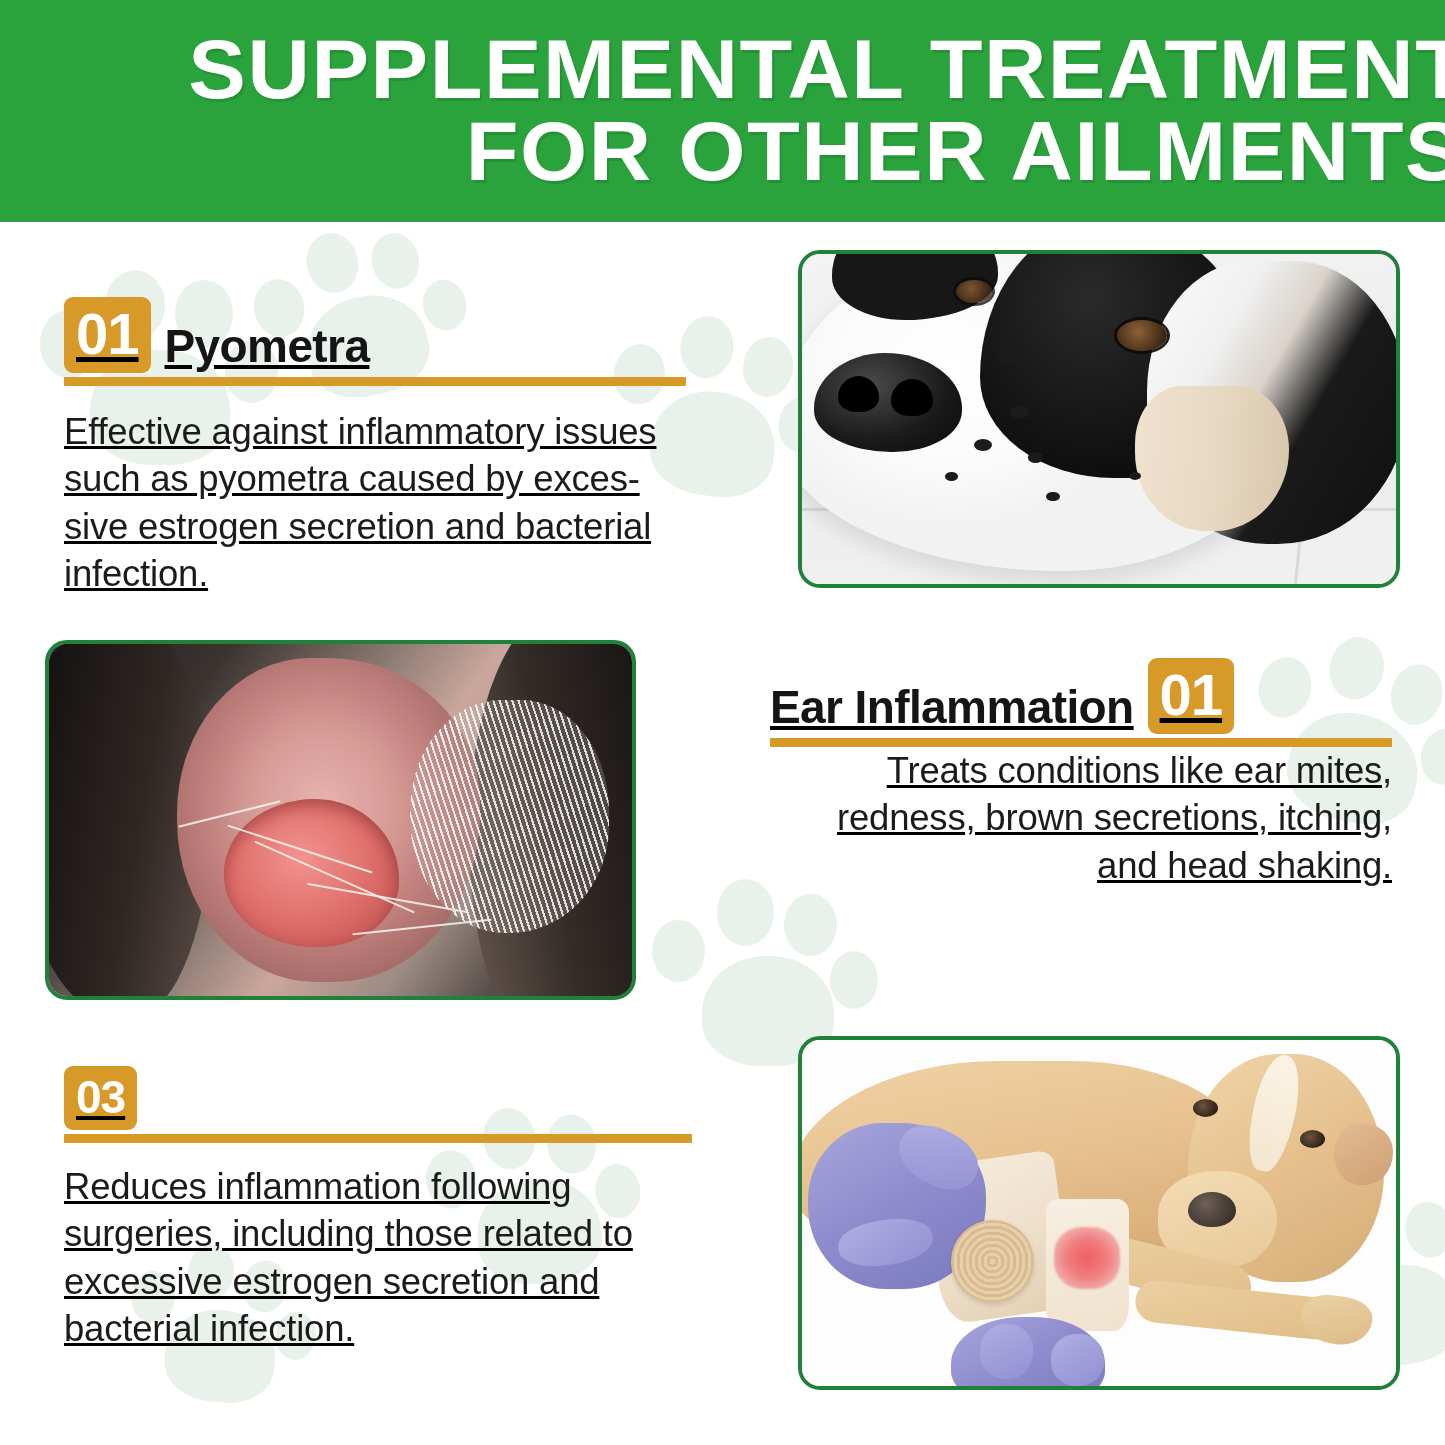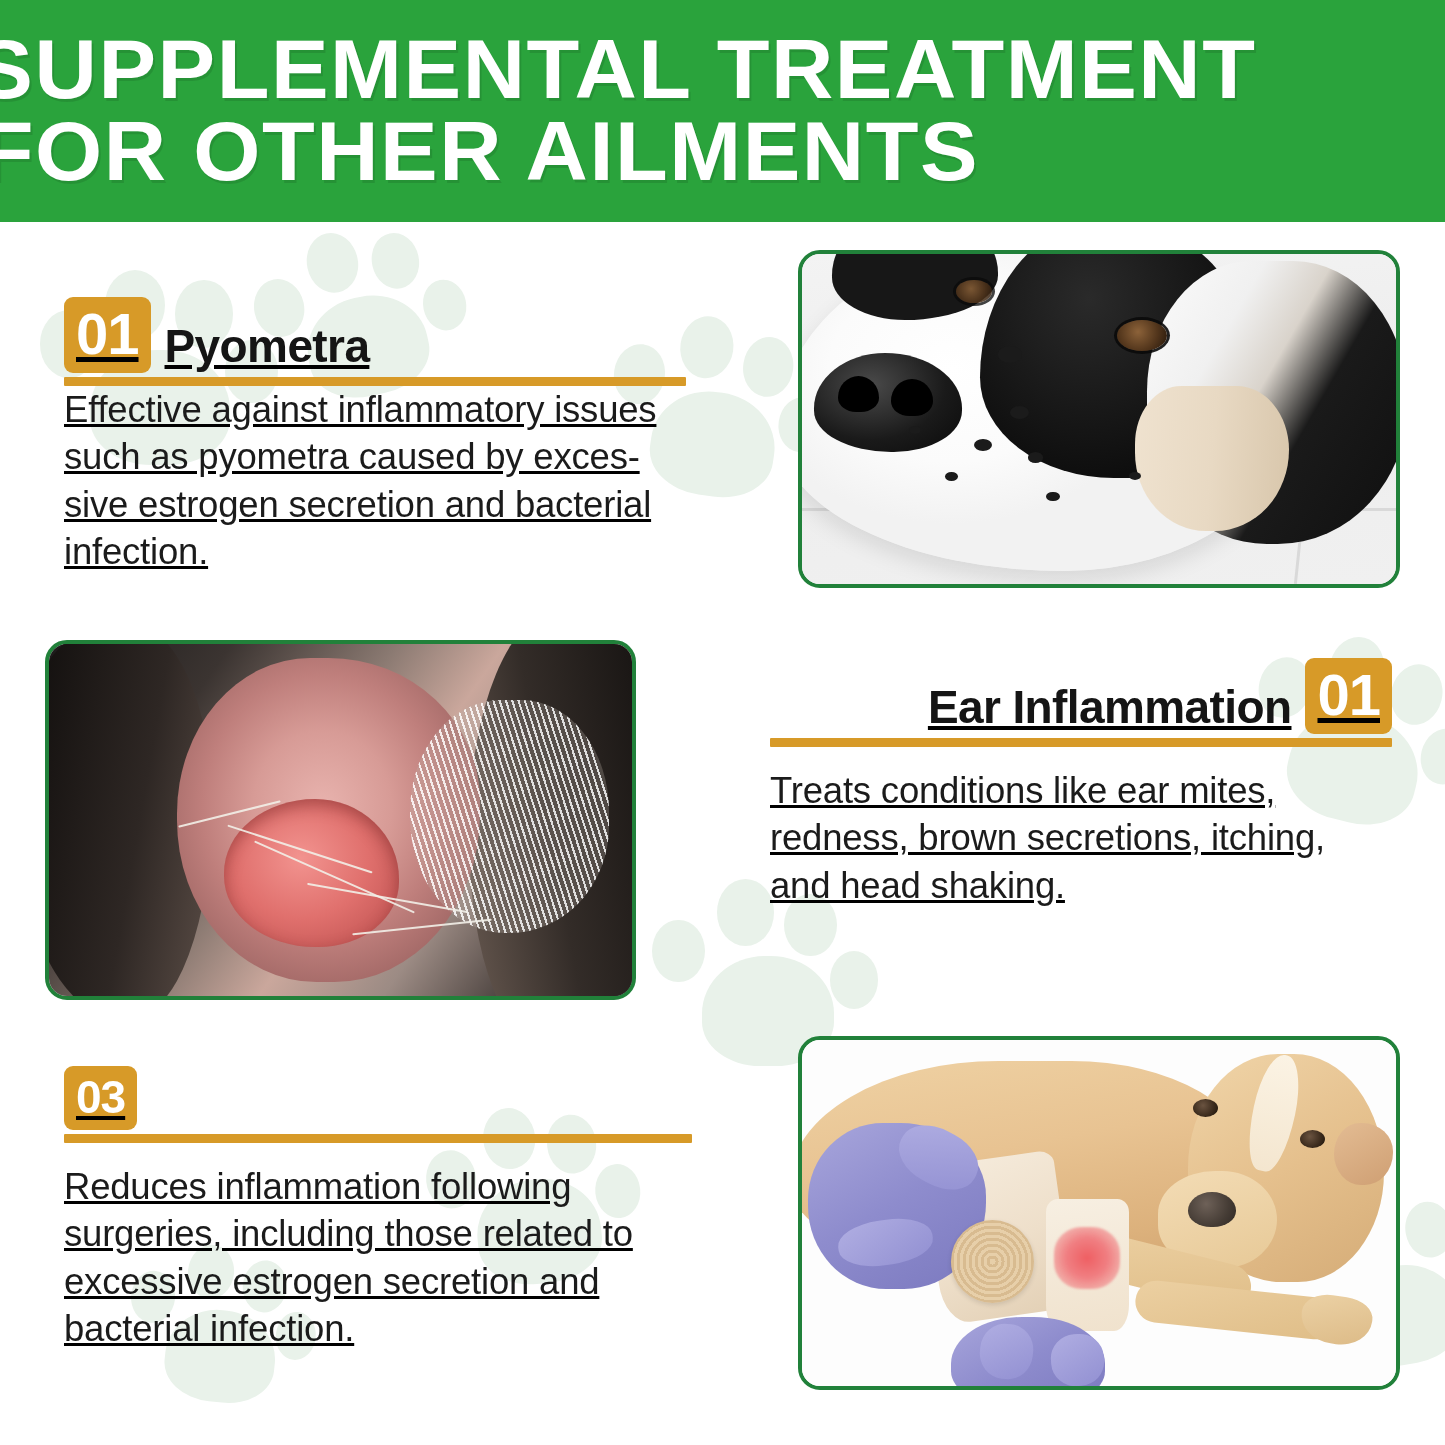--- a/index.html
+++ b/index.html
@@ -24,21 +24,21 @@
   .paw .pad  { position:absolute; background:#e9f2ea; border-radius:48% 48% 44% 44%/52% 52% 40% 40%; }
   .paw .toe  { position:absolute; background:#e9f2ea; border-radius:50%; }
 
   
   #banner {
     position:absolute; left:0; top:0;
     width:1445px; height:222px;
     background:#2aa33c;
     z-index:3;
     display:flex; flex-direction:column;
-    align-items:flex-start; justify-content:center;
+    align-items:flex-end; justify-content:center;
     overflow:hidden;
   }
   #banner .line {
     color:#ffffff;
     font-family:"Liberation Sans", sans-serif;
     font-weight:bold;
     letter-spacing:1.5px;
     line-height:0.94;
     text-align:center;
     white-space:nowrap;
@@ -171,21 +171,21 @@
   .p3-red { position:absolute; left:42.5%; top:54%; width:11%; height:18%;
     background:radial-gradient(ellipse at 50% 50%, #ef5f63 0%, #f07f82 45%, rgba(240,150,150,0.25) 100%);
     border-radius:42%; filter:blur(1.2px); }
   .p3-paw { position:absolute; background:linear-gradient(160deg,#ecd2a6 0%,#dcba86 100%);
     border-radius:40% 40% 46% 46%/40% 40% 56% 56%; }
 
   
   .section { position:absolute; z-index:4;text-decoration:underline; }
 
   .head-row { display:flex; align-items:flex-end; }
-  .head-row.right { justify-content:flex-end; }
+  .head-row.right { }
 
   .badge {
     background:#d79a28;
     color:#ffffff;
     font-family:"Liberation Sans", sans-serif;
     font-weight:bold;
     font-size:58px;
     line-height:1;
     padding:8px 12px 10px 12px;
     border-radius:9px;
@@ -212,26 +212,26 @@
     color:#1b1b1b;
     font-size:36.5px;
     line-height:1.30;
     letter-spacing:-0.2px;
     white-space:pre-line;
   }
 
   
   #section-01 { left:64px; top:297px; width:640px; }
   #section-01 .rule { width:622px; margin-top:4px; }
-  #section-01 .body-text { width:640px; }
+  #section-01 .body-text { margin-top:22px; width:640px; }
 
   
   #section-02 { left:770px; top:658px; width:622px; text-align:right; }
   #section-02 .rule { width:622px; margin-top:4px; }
-  #section-02 .body-text { margin-top:20px; width:622px; text-align:left; }
+  #section-02 .body-text { width:622px; text-align:right; }
 
   
   #section-03 { left:64px; top:1066px; width:628px; }
   #section-03 .head-row { align-items:center; }
   #section-03 .badge { font-size:46px; }
   #section-03 .rule { width:628px; margin-top:4px; }
   #section-03 .body-text { margin-top:20px; width:600px; }
 </style>
 </head>
 <body>

